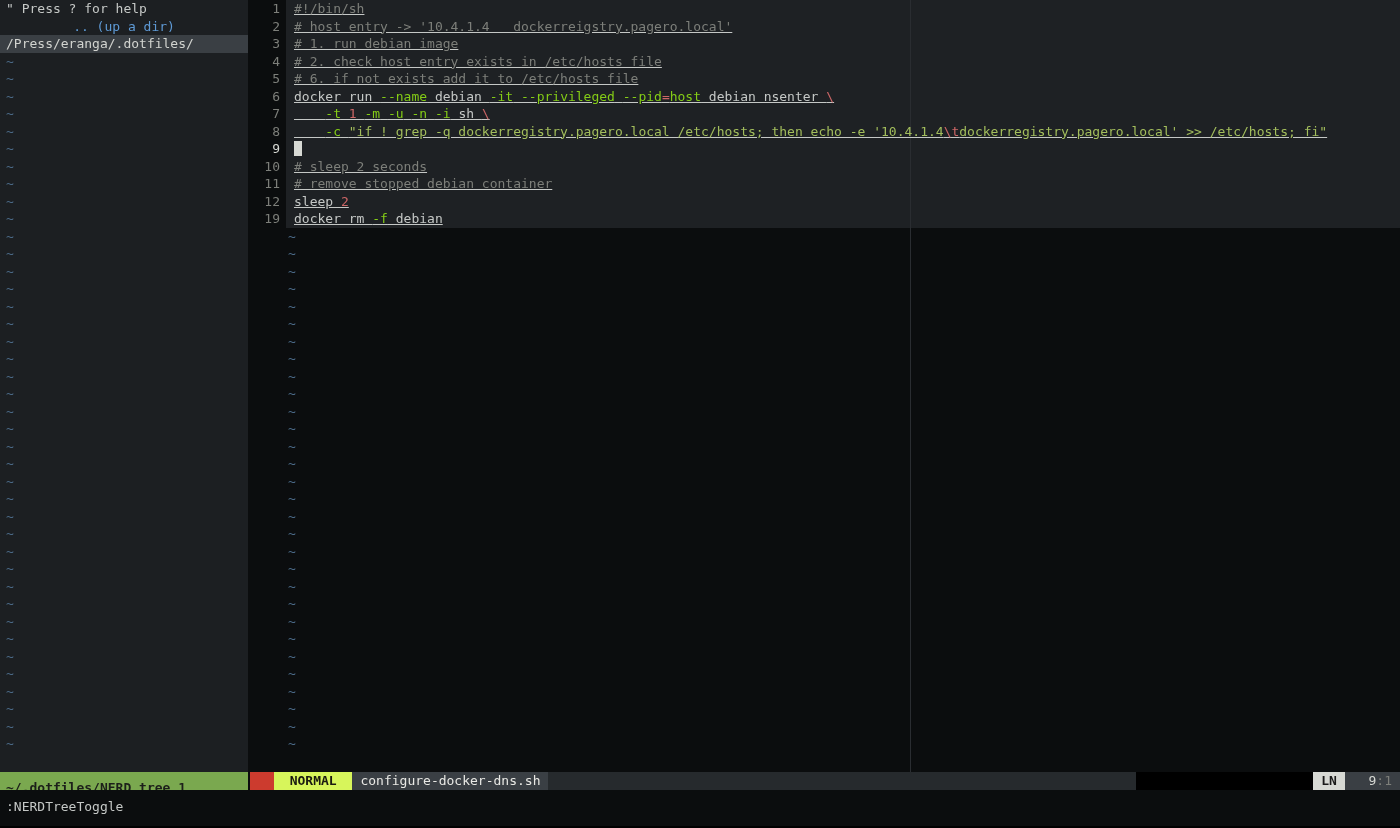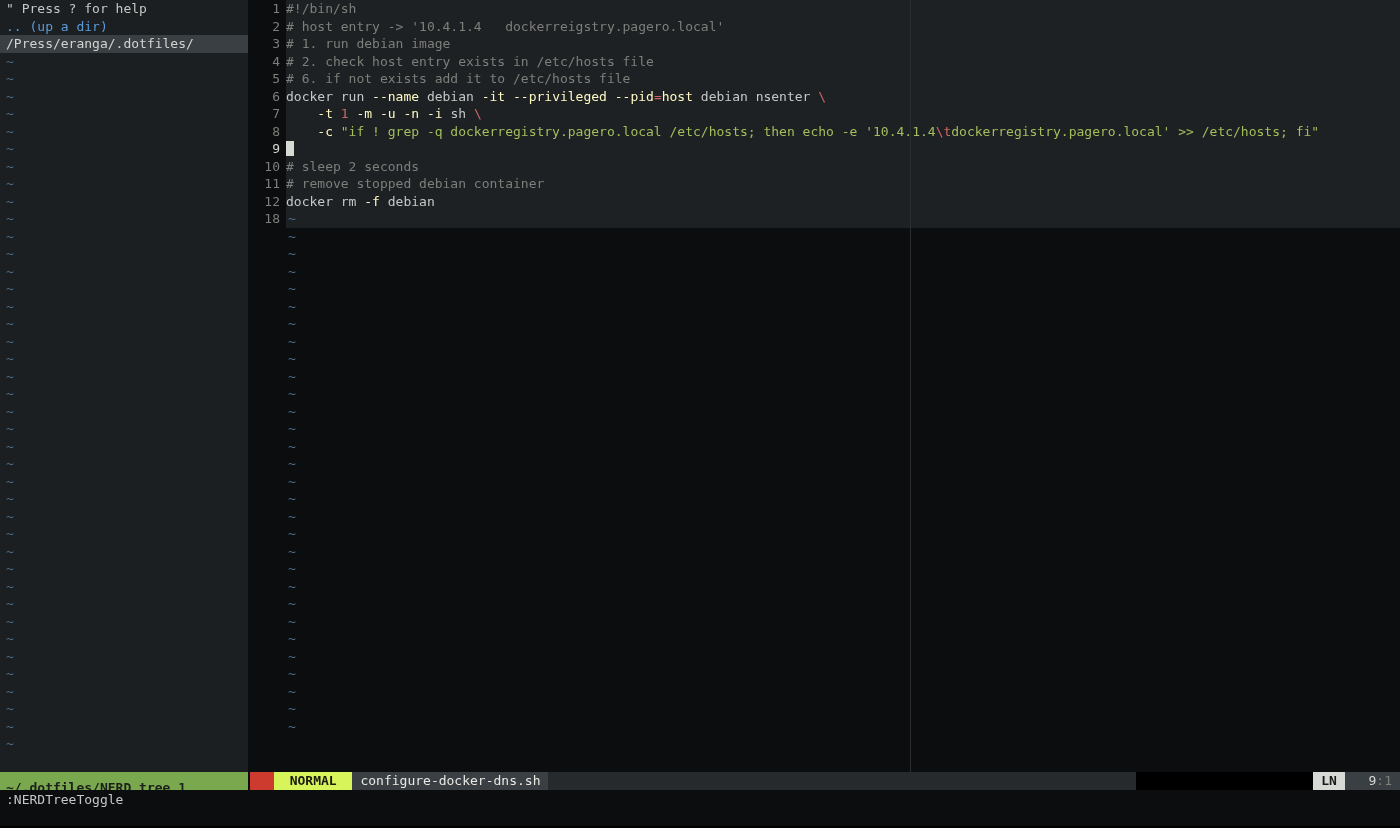--- a/index.html
+++ b/index.html
@@ -70,21 +70,22 @@
     background: #2a2d31;
     z-index: 1;
   }
   .code-lines {
     position: relative;
     z-index: 2;
   }
   .code-line {
     height: 17.5px;
     white-space: pre;
-    padding-left: 0;
+    padding-left: 8px;
+    text-decoration: underline;
   }
   .cursor-block {
     display: inline-block;
     width: 8px;
     height: 15px;
     background: #d7d9d4;
     vertical-align: text-bottom;
   }
   .tilde {
     color: #4b6a88;
@@ -96,25 +97,26 @@
     color: #c5c8c6;
     padding: 0 6px;
   }
   .sel-line {
     color: #d2d4d0;
     background: #3a3f44;
     padding: 0 6px;
   }
   .updir {
     color: #5e9ad6;
-    padding: 0 6px;
+    padding: 0 22px;
+    text-align: center;
   }
   .tok-comment { color: #7d7f7a; }
   .tok-kw      { color: #c5c8c6; }
-  .tok-opt     { color: #fef9c3; }
+  .tok-opt     { color: #84cc16; }
   .tok-eq      { color: #cc6666; }
   .tok-str     { color: #a3be5c; }
   .tok-esc     { color: #cc6666; }
   .tok-num     { color: #cc6666; }
   .statusbars {
     height: 18px;
     display: flex;
   }
   .status-left {
     width: 250px;
@@ -137,21 +139,21 @@
   .seg.file  { background: #3a3f44; color: #e8e8e4; }
   .seg.spacer{ background: #262a2d; flex: 1; }
   .seg.info  { background: #262a2d; color: #9a9c98; border-left: 1px solid #33373a; margin-top: 48px; }
   .seg.ln    { background: #d7d9d4; color: #1a1a1a; font-weight: bold; }
   .seg.pos   { background: #3a3f44; color: #d7d9d4; }
   .seg.pos .dim { color: #7d7f7a; }
   .cmdline {
     height: 36px;
     background: #0b0d0e;
     color: #c5c8c6;
-    padding: 1px 6px;
+    padding: 8px 6px;
   }
 </style>
 </head>
 <body>
 
 <div class="app">
 
   <div class="panes">
 
     <div class="sidebar">
@@ -211,39 +213,40 @@
             <div class="ln">3</div>
             <div class="ln">4</div>
             <div class="ln">5</div>
             <div class="ln">6</div>
             <div class="ln">7</div>
             <div class="ln">8</div>
             <div class="ln cur">9</div>
             <div class="ln">10</div>
             <div class="ln">11</div>
             <div class="ln">12</div>
-            <div class="ln">18</div>
+            <div class="ln">19</div>
           </div>
         <div id="gutter-tildes"></div>
       </div>
       <div class="code-area">
         <div class="code-bg-band"></div>
         <div class="code-col-guide"></div>
         <div class="code-lines">
           <div class="code-line"><span class="tok-comment">#!/bin/sh</span></div>
           <div class="code-line"><span class="tok-comment"># host entry -&gt; '10.4.1.4   dockerreigstry.pagero.local'</span></div>
           <div class="code-line"><span class="tok-comment"># 1. run debian image</span></div>
           <div class="code-line"><span class="tok-comment"># 2. check host entry exists in /etc/hosts file</span></div>
           <div class="code-line"><span class="tok-comment"># 6. if not exists add it to /etc/hosts file</span></div>
           <div class="code-line"><span class="tok-kw">docker run </span><span class="tok-opt">--name</span><span class="tok-kw"> debian </span><span class="tok-opt">-it</span><span> </span><span class="tok-opt">--privileged</span><span> </span><span class="tok-opt">--pid</span><span class="tok-eq">=</span><span class="tok-opt">host</span><span class="tok-kw"> debian nsenter </span><span class="tok-esc">\</span></div>
           <div class="code-line"><span>    </span><span class="tok-opt">-t</span><span class="tok-num"> 1 </span><span class="tok-opt">-m</span><span> </span><span class="tok-opt">-u</span><span> </span><span class="tok-opt">-n</span><span> </span><span class="tok-opt">-i</span><span class="tok-kw"> sh </span><span class="tok-esc">\</span></div>
           <div class="code-line"><span>    </span><span class="tok-opt">-c</span><span> </span><span class="tok-str">"if ! grep -q dockerregistry.pagero.local /etc/hosts; then echo -e '10.4.1.4</span><span class="tok-esc">\t</span><span class="tok-str">dockerregistry.pagero.local' &gt;&gt; /etc/hosts; fi"</span></div>
           <div class="code-line"><span class="cursor-block"></span></div>
           <div class="code-line"><span class="tok-comment"># sleep 2 seconds</span></div>
           <div class="code-line"><span class="tok-comment"># remove stopped debian container</span></div>
+          <div class="code-line"><span class="tok-kw">sleep </span><span class="tok-num">2</span></div>
           <div class="code-line"><span class="tok-kw">docker rm </span><span class="tok-opt">-f</span><span class="tok-kw"> debian</span></div>
           <div id="editor-tildes">
               <div class="tilde">~</div>
               <div class="tilde">~</div>
               <div class="tilde">~</div>
               <div class="tilde">~</div>
               <div class="tilde">~</div>
               <div class="tilde">~</div>
               <div class="tilde">~</div>
               <div class="tilde">~</div>

